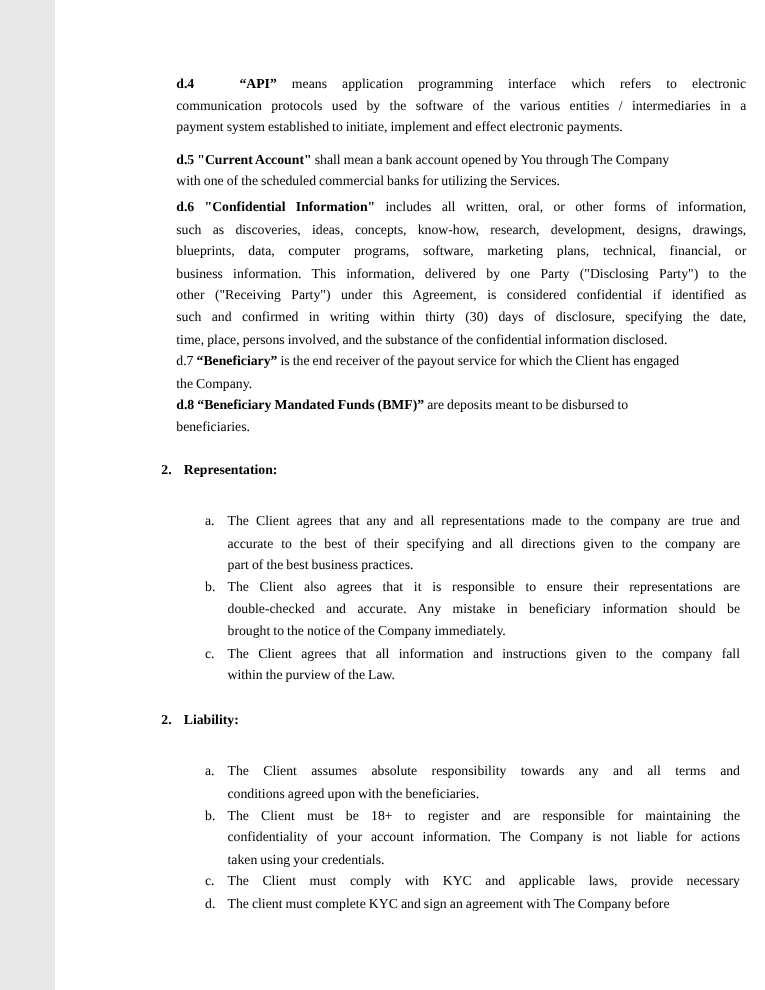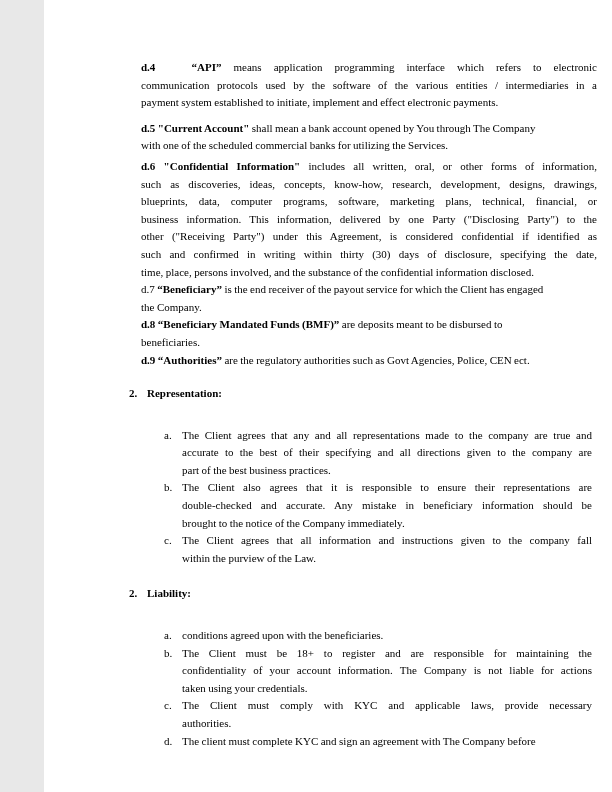--- a/index.html
+++ b/index.html
@@ -62,23 +62,20 @@
     <div class="para left">
       <div class="line"><span>d.7 </span><span class="b">“Beneficiary”</span><span> is the end receiver of the payout service for which the Client has engaged</span></div>
       <div class="line final"><span>the Company.</span></div>
     </div>
 
     <div class="para left">
       <div class="line"><span class="b">d.8 “Beneficiary Mandated Funds (BMF)”</span><span> are deposits meant to be disbursed to</span></div>
       <div class="line final"><span>beneficiaries.</span></div>
     </div>
 
-    <div class="para left">
-      <div class="line final"><span class="b">d.9 “Authorities”</span><span> are the regulatory authorities such as Govt Agencies, Police, CEN ect.</span></div>
-    </div>
 
     <div class="heading heading-1">
       <span class="num">2.</span>
       <span class="title">Representation:</span>
     </div>
 
     <div class="list">
       <div class="item">
         <span class="letter">a.</span>
         <div class="itext">
@@ -106,36 +103,36 @@
 
     <div class="heading heading-2">
       <span class="num">2.</span>
       <span class="title">Liability:</span>
     </div>
 
     <div class="list">
       <div class="item">
         <span class="letter">a.</span>
         <div class="itext">
+          <div class="line"><span>The Client assumes absolute responsibility towards any and all terms and</span></div>
           <div class="line final"><span>conditions agreed upon with the beneficiaries.</span></div>
         </div>
       </div>
       <div class="item">
         <span class="letter">b.</span>
         <div class="itext">
           <div class="line"><span>The Client must be 18+ to register and are responsible for maintaining the</span></div>
           <div class="line"><span>confidentiality of your account information. The Company is not liable for actions</span></div>
           <div class="line final"><span>taken using your credentials.</span></div>
         </div>
       </div>
       <div class="item">
         <span class="letter">c.</span>
         <div class="itext">
           <div class="line"><span>The Client must comply with KYC and applicable laws, provide necessary</span></div>
-          <div class="line final"><span>authorities.</span></div>
         </div>
       </div>
       <div class="item">
         <span class="letter">d.</span>
         <div class="itext">
           <div class="line final"><span>The client must complete KYC and sign an agreement with The Company before</span></div>
         </div>
       </div>
     </div>
 

